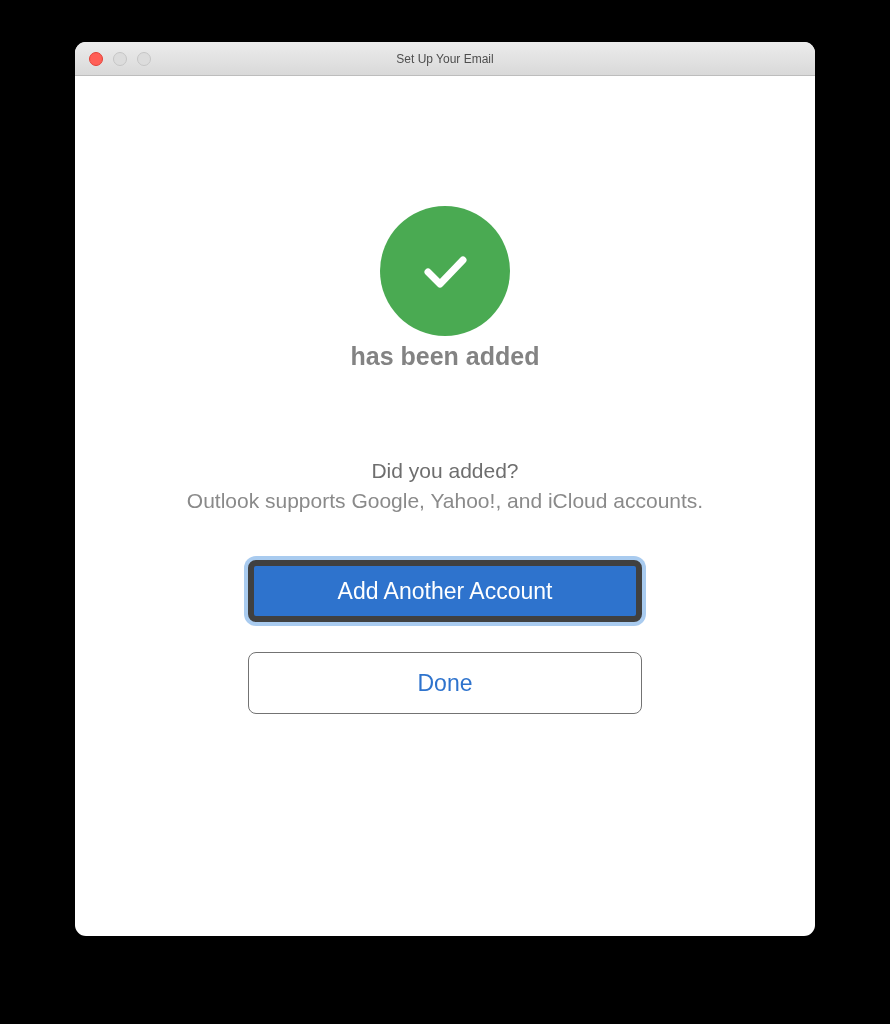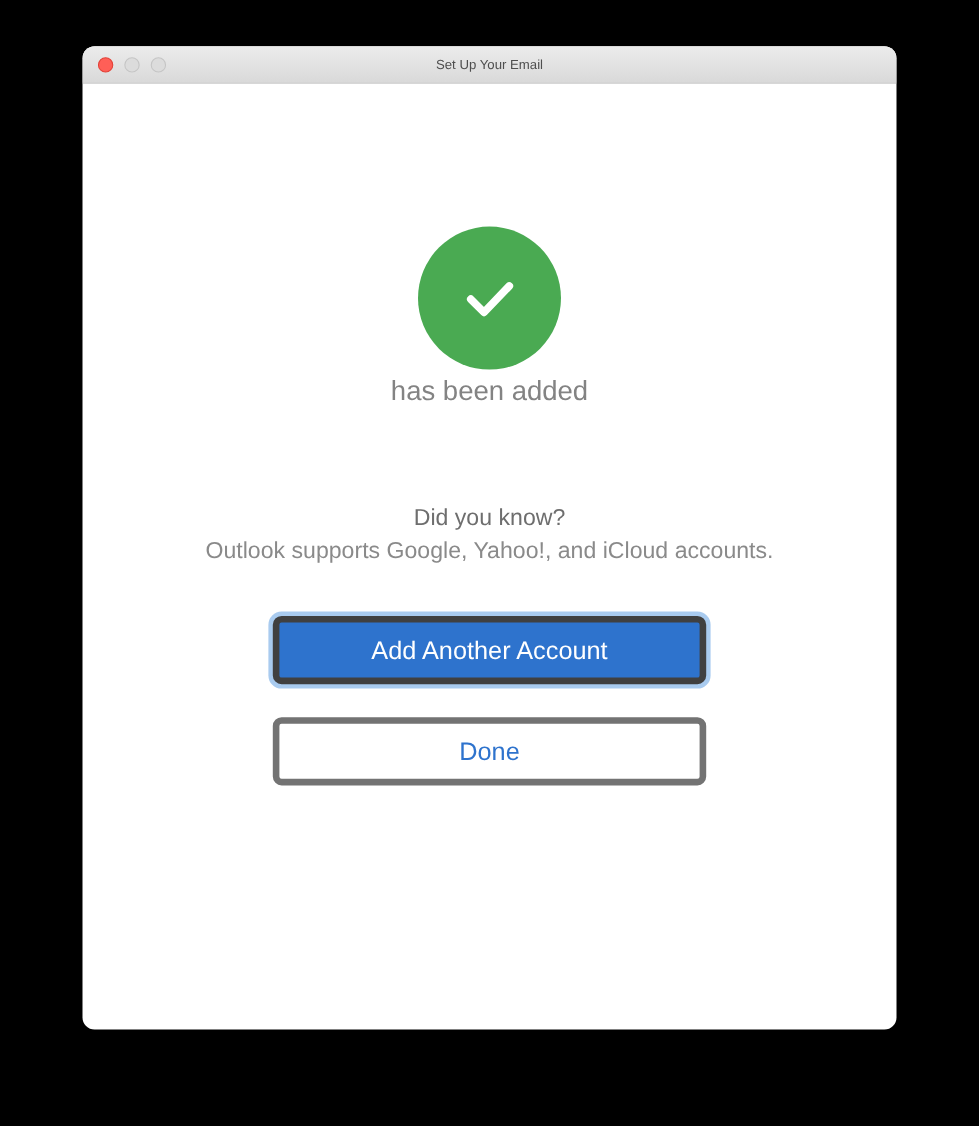--- a/index.html
+++ b/index.html
@@ -92,21 +92,21 @@
       margin-top: 58px;
       font-size: 26px;
       color: #6e6e6e;
       font-weight: 400;
     }
 
     .subtext-line {
       margin-top: 6px;
       font-size: 25px;
       color: #838383;
-      font-weight: 400;
+      font-weight: 700;
     }
 
     .tip-heading {
       margin-top: 88px;
       font-size: 21px;
       color: #6e6e6e;
       font-weight: 400;
     }
 
     .tip-text {
@@ -133,21 +133,21 @@
       background: #2e73cd;
       color: #fff;
       border: 6px solid #404040;
       box-shadow: 0 0 0 4px rgba(99,160,225,0.55);
     }
 
     .btn-secondary {
       margin-top: 30px;
       background: #fff;
       color: #2e73cd;
-      border: 6px solid #737373;
+      border: 1px solid #737373;
     }
 
   </style>
 </head>
 <body>
 
 <div class="window">
   <div class="titlebar">
     <div class="traffic-lights">
       <div class="traffic-light tl-close"></div>
@@ -160,21 +160,21 @@
   <div class="content">
 
     <div class="success-circle">
       <svg width="64" height="64" viewBox="0 0 64 64" fill="none">
         <path d="M15 33 L27 45 L50 21" stroke="#fff" stroke-width="7" stroke-linecap="round" stroke-linejoin="round"></path>
       </svg>
     </div>
 
     <div class="subtext-line">has been added</div>
 
-    <div class="tip-heading">Did you know?</div>
+    <div class="tip-heading">Did you added?</div>
     <div class="tip-text">Outlook supports Google, Yahoo!, and iCloud accounts.</div>
 
     <button class="btn btn-primary">Add Another Account</button>
 
     <button class="btn btn-secondary">Done</button>
 
   </div>
 </div>
 
 </body></html>

